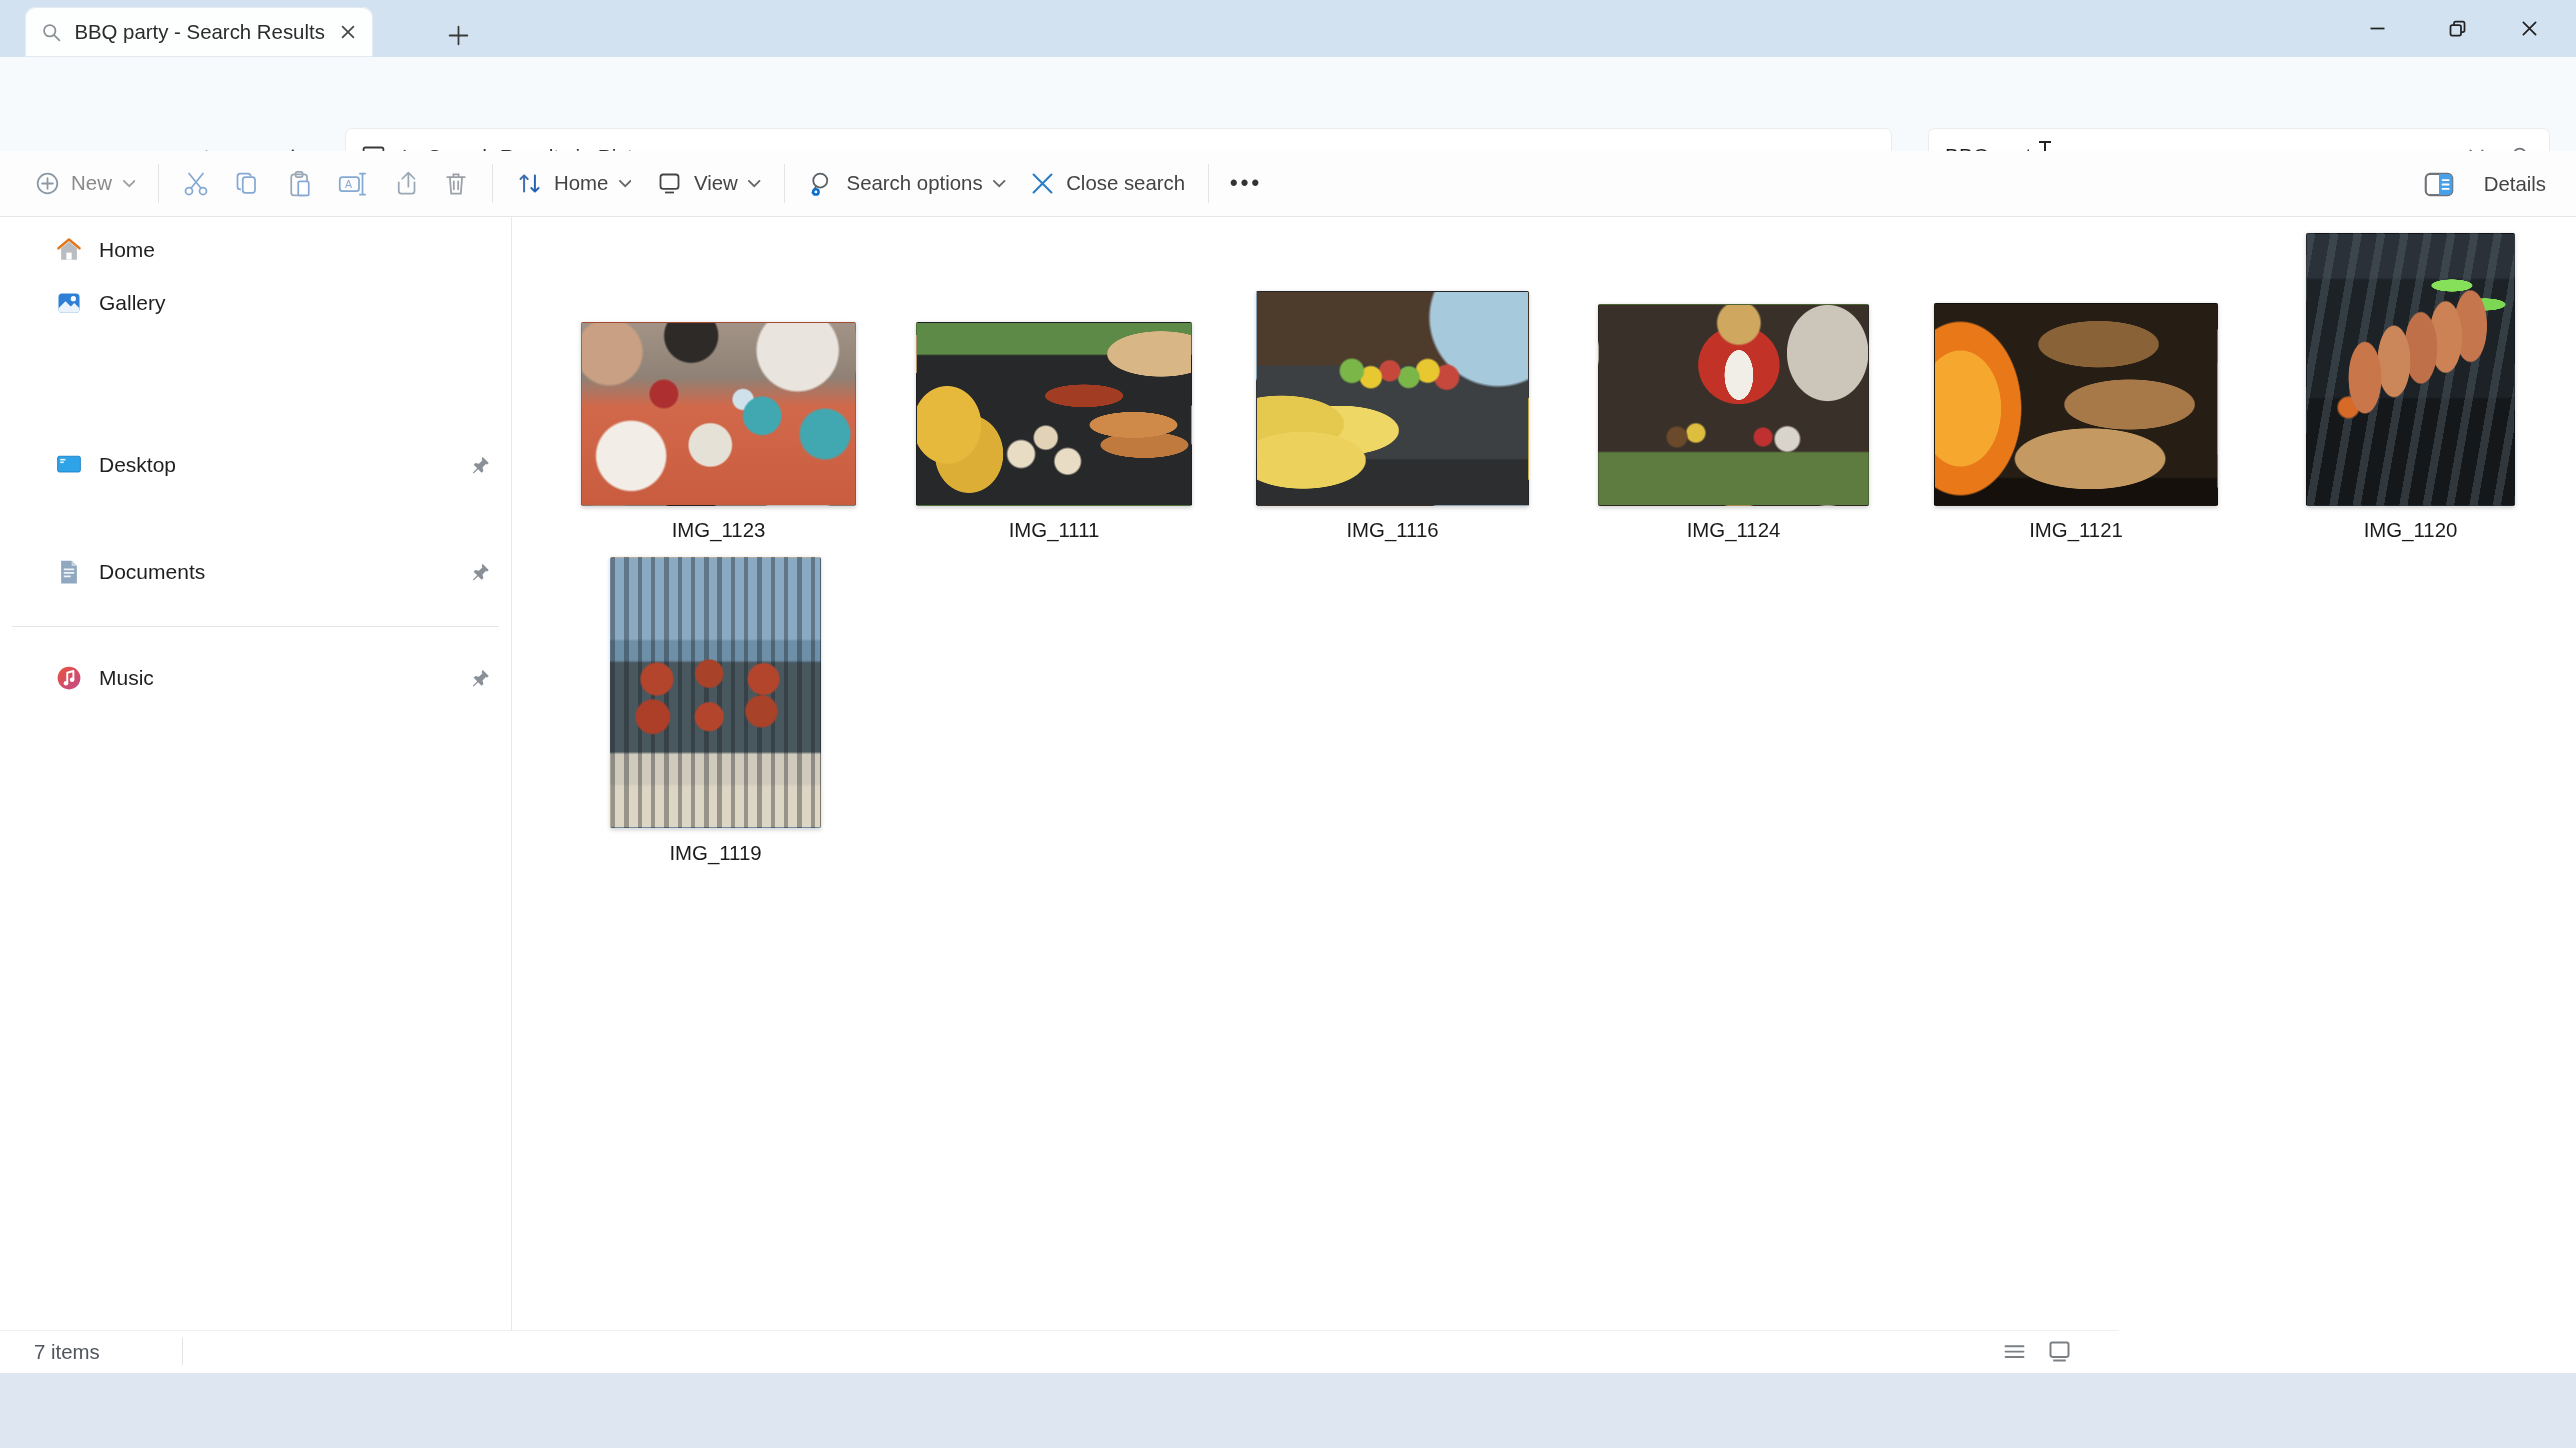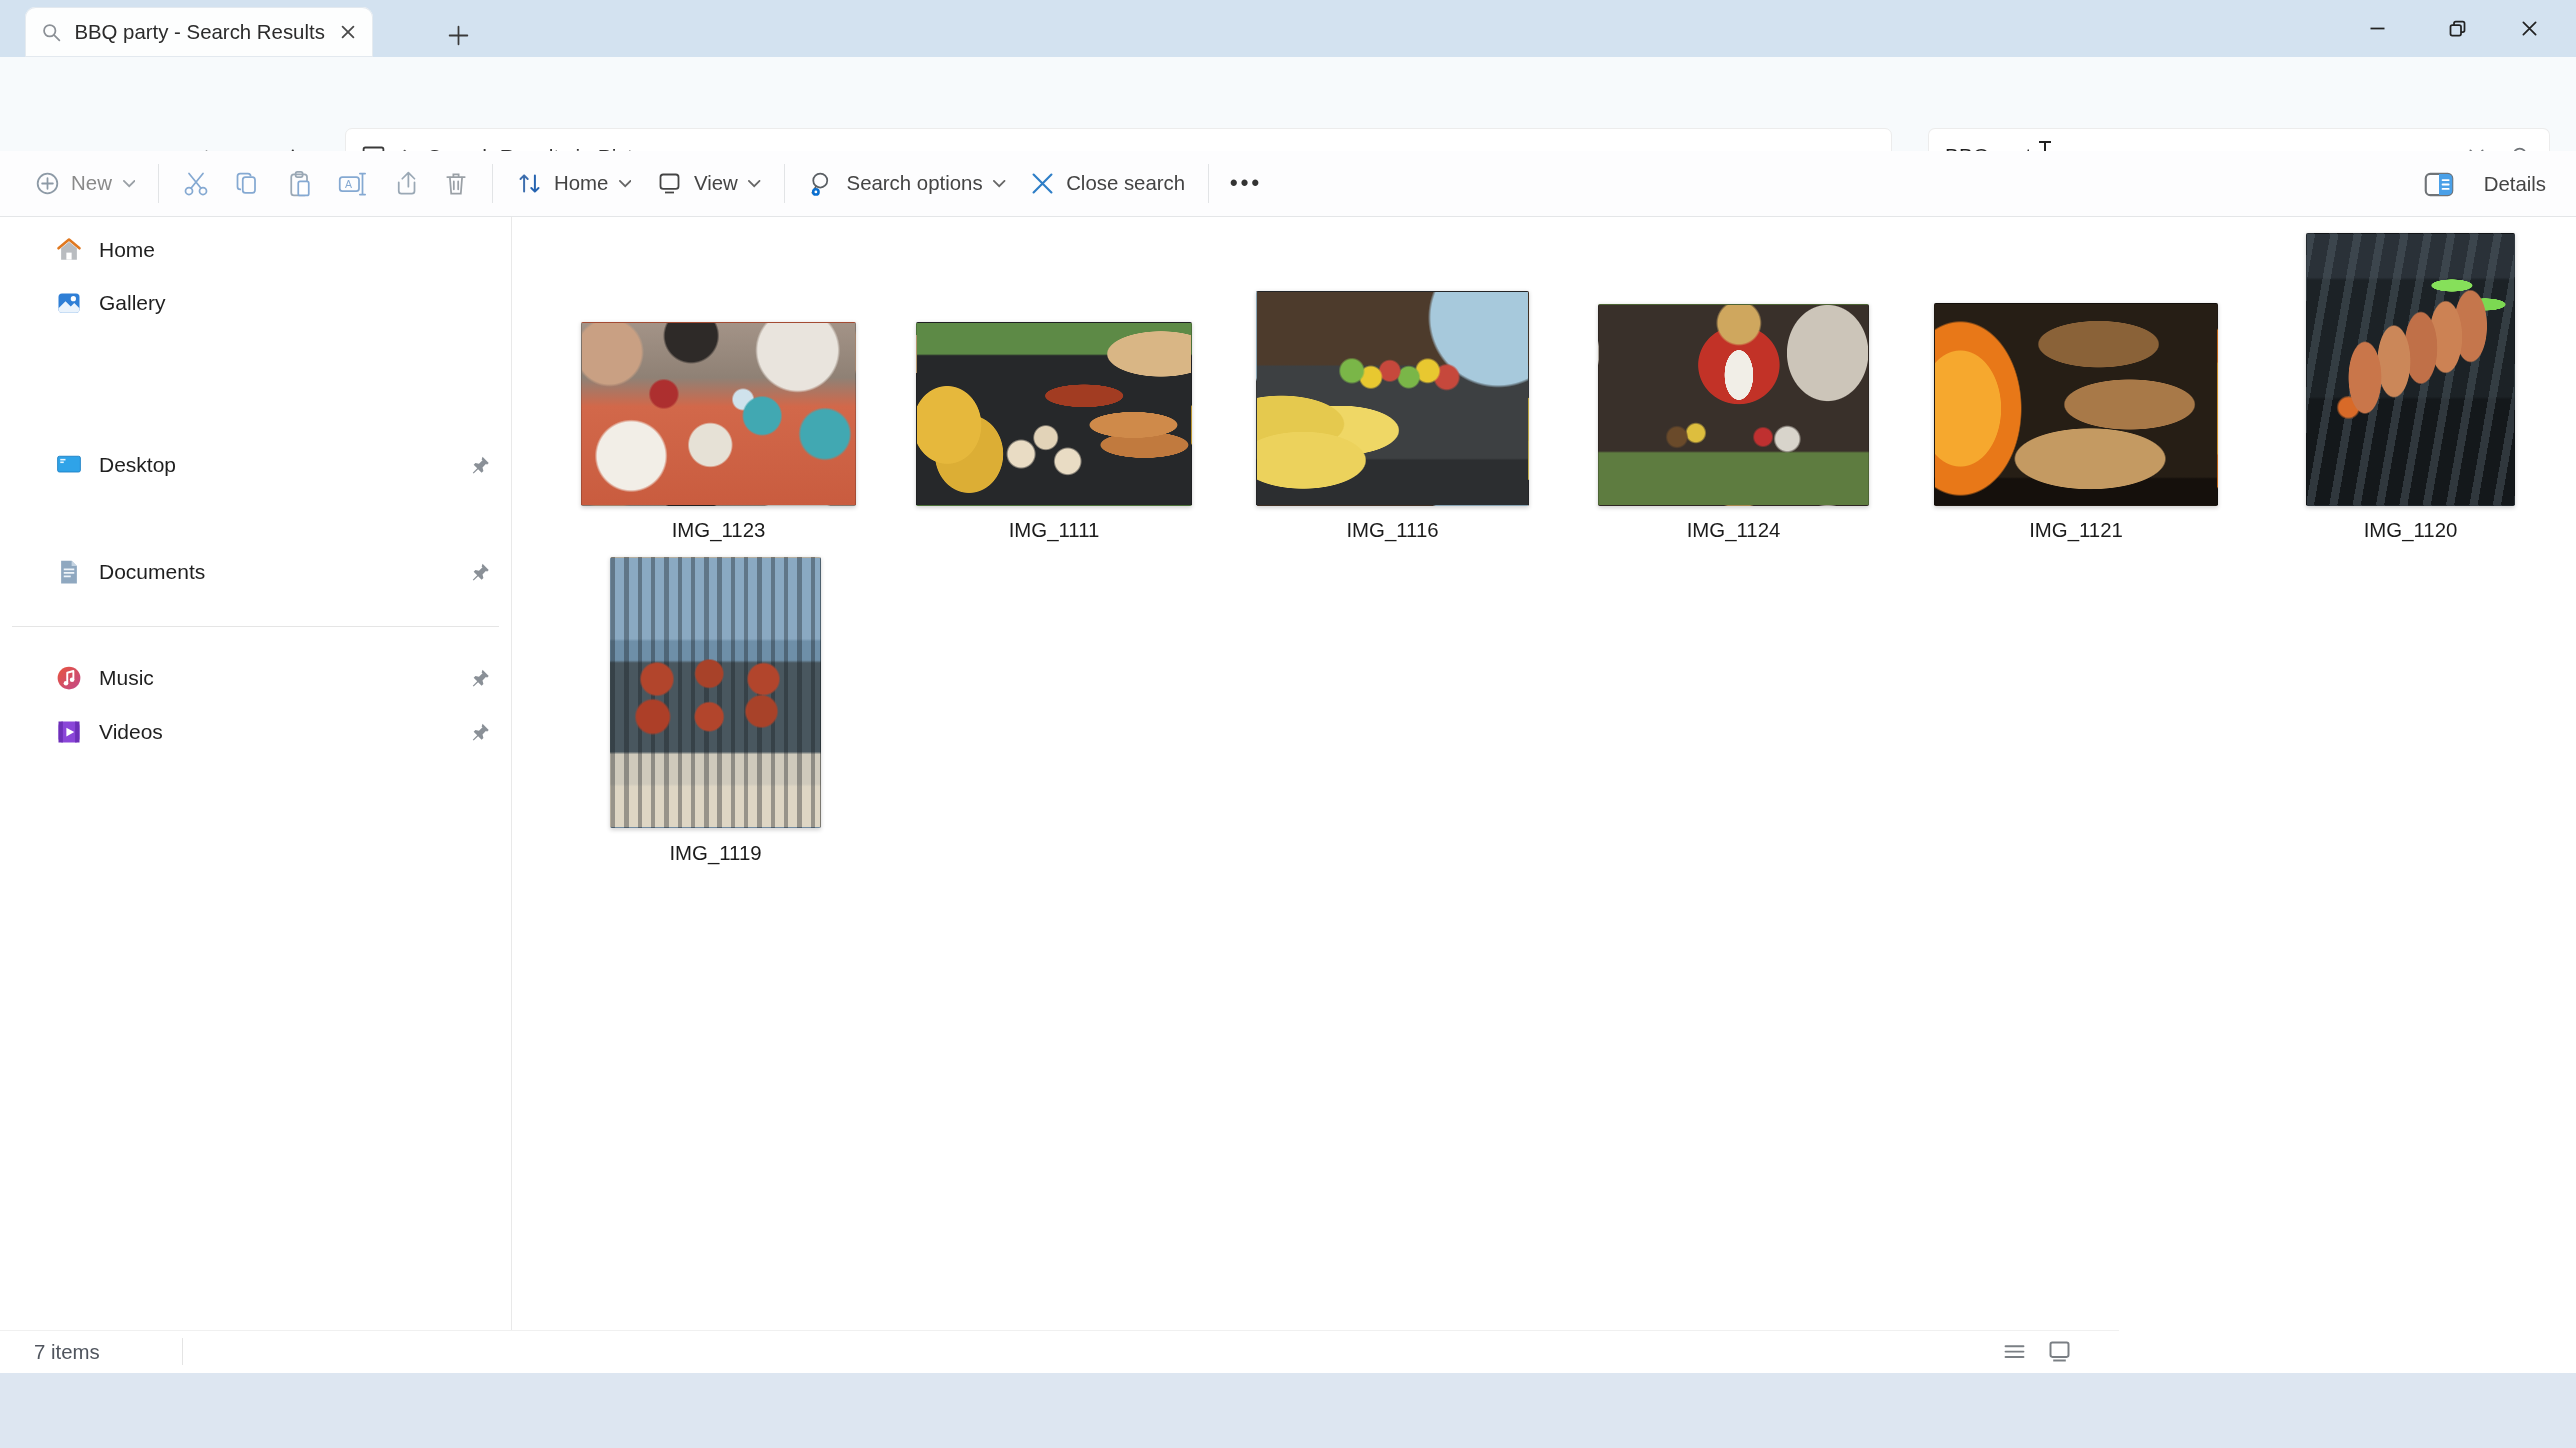--- a/index.html
+++ b/index.html
@@ -395,34 +395,20 @@
         <circle cx="12.5" cy="22" r="2.6" fill="#fff"></circle>
         <circle cx="19.5" cy="18" r="2.6" fill="#fff"></circle>
       </svg>
     <span class="side-label">Music</span>
     <span class="pin">
         <svg width="19.5" height="19.5" viewBox="0 0 22 22" fill="#8a9097">
           <path d="M13 2l7 7-2 2-1-1-4 4 1 4-2 2-4-4-5 5-1-1 5-5-4-4 2-2 4 1 4-4-1-1z"></path>
         </svg>
       </span>
   </div>
-  <div class="side-row" style="top:489px">
-    <svg width="28" height="28" viewBox="0 0 32 32">
-        <rect x="4" y="4" width="24" height="24" rx="5" fill="#8a46d8"></rect>
-        <rect x="4" y="4" width="5" height="24" fill="#6d2fb8"></rect>
-        <rect x="23" y="4" width="5" height="24" fill="#6d2fb8"></rect>
-        <path d="M13 11l9 5-9 5z" fill="#fff"></path>
-      </svg>
-    <span class="side-label">Videos</span>
-    <span class="pin">
-        <svg width="19.5" height="19.5" viewBox="0 0 22 22" fill="#8a9097">
-          <path d="M13 2l7 7-2 2-1-1-4 4 1 4-2 2-4-4-5 5-1-1 5-5-4-4 2-2 4 1 4-4-1-1z"></path>
-        </svg>
-      </span>
-  </div>
 </div>
 
 <div class="abs" id="content">
   <div class="thumb ph0" style="left:40px;top:105px;width:275px;height:184px"></div>
   <div class="flabel" style="left:40px;top:300px;width:275px">IMG_1123</div>
 
   <div class="thumb ph1" style="left:375px;top:105px;width:276px;height:184px"></div>
   <div class="flabel" style="left:375px;top:300px;width:276px">IMG_1111</div>
 
   <div class="thumb ph2" style="left:715px;top:74px;width:273px;height:215px"></div>

